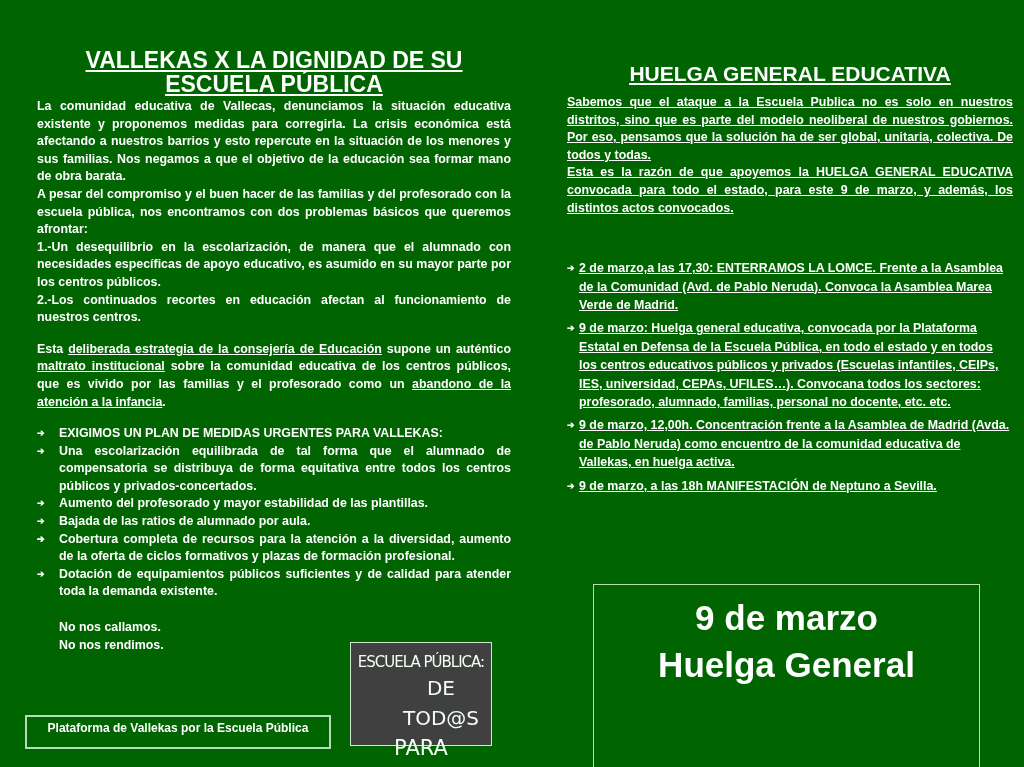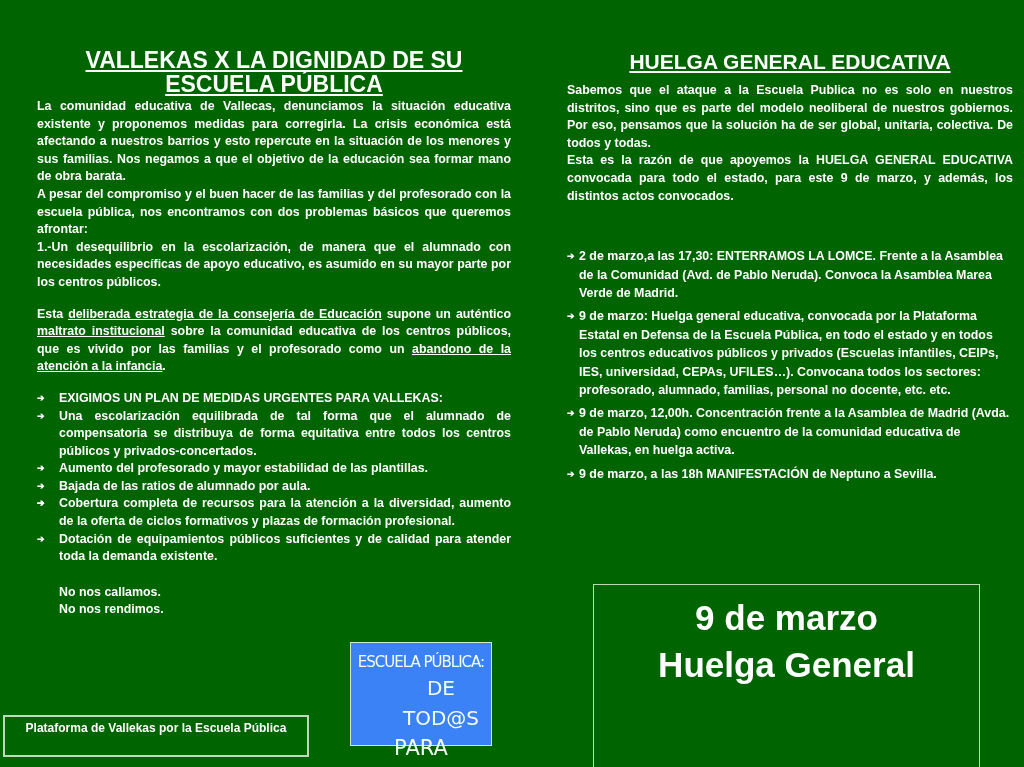--- a/index.html
+++ b/index.html
@@ -5,21 +5,21 @@
   html, body { margin: 0; padding: 0; }
   body {
     width: 1024px; height: 767px; overflow: hidden;
     background: #006400;
     color: #ffffff;
     font-family: "Liberation Sans", sans-serif;
     font-weight: bold;
     position: relative;
   }
   .col-left { position: absolute; left: 37px; top: 48px; width: 474px; }
-  .col-right { position: absolute; left: 567px; top: 50px; width: 446px; }
+  .col-right { position: absolute; left: 567px; top: 62px; width: 446px; text-decoration: underline; }
   .title-left {
     text-align: center; font-size: 23px; line-height: 24px;
     text-decoration: underline; margin: 0 0 2px 0;
   }
   .title-right {
     text-align: center; font-size: 21px; line-height: 24px;
     text-decoration: underline; margin: 0 0 8px 0;
   }
   p { margin: 0; font-size: 12.4px; line-height: 17.6px; text-align: justify; }
   .gap { height: 14px; }
@@ -27,27 +27,27 @@
   ul.demands { list-style: none; margin: 0; padding: 0; }
   ul.demands li {
     position: relative; padding-left: 22px; font-size: 12.4px;
     line-height: 17.6px; text-align: justify;
   }
   ul.demands li .bullet {
     position: absolute; left: 0; top: 0; font-size: 9px;
   }
   .closing { margin-top: 18px; padding-left: 22px; font-size: 12.4px; line-height: 17.6px; }
   .footer-box {
-    position: absolute; left: 3px; top: 715px; width: 306px; height: 42px;
+    position: absolute; left: 25px; top: 715px; width: 306px; height: 34px;
     border: 2px solid #b7dcb7; box-sizing: border-box;
     font-size: 12px; line-height: 23px; text-align: center;
   }
   .logo {
     position: absolute; left: 350px; top: 642px; width: 142px; height: 104px;
-    border: 1px solid #cfe8cf; background: #3b82f6; box-sizing: border-box;
+    border: 1px solid #cfe8cf; background: #404040; box-sizing: border-box;
     color: #f4fff4; font-family: "DejaVu Sans", sans-serif; font-weight: normal;
     text-align: center;
   }
   .logo .l1 { font-size: 15px; letter-spacing: -1px; margin-top: 8px; line-height: 22px; }
   .logo .l2 { font-size: 20px; line-height: 30px; padding-left: 40px; }
   .logo .l3 { font-size: 21px; line-height: 30px; }
   .events { list-style: none; margin: 42px 0 0 0; padding: 0; }
   .events li {
     position: relative; padding-left: 12px; font-size: 12.4px;
     line-height: 18.4px; margin-bottom: 5px; text-align: left;
@@ -60,20 +60,21 @@
   }
 </style>
 </head>
 <body>
 
 <div class="col-left">
   <h1 class="title-left">VALLEKAS X LA DIGNIDAD DE SU ESCUELA PÚBLICA</h1>
   <p>La comunidad educativa de Vallecas, denunciamos la situación educativa existente y proponemos medidas para corregirla. La crisis económica está afectando a nuestros barrios y esto repercute en la situación de los menores y sus familias. Nos negamos a que el objetivo de la educación sea formar mano de obra barata.</p>
   <p>A pesar del compromiso y el buen hacer de las familias y del profesorado con la escuela pública, nos encontramos con dos problemas básicos que queremos afrontar:</p>
   <p>1.-Un desequilibrio en la escolarización, de manera que el alumnado con necesidades específicas de apoyo educativo, es asumido en su mayor parte por los centros públicos.</p>
+  <p>2.-Los continuados recortes en educación afectan al funcionamiento de nuestros centros.</p>
   <div class="gap"></div>
   <p><span>Esta </span><u>deliberada estrategia de la consejería de Educación</u><span> supone un auténtico </span><u>maltrato institucional</u><span> sobre la comunidad educativa de los centros públicos, que es vivido por las familias y el profesorado como un </span><u>abandono de la atención a la infancia</u><span>.</span></p>
   <div class="gap"></div>
   <ul class="demands">
     <li><span class="bullet">➔</span><span>EXIGIMOS UN PLAN DE MEDIDAS URGENTES PARA VALLEKAS:</span></li>
     <li><span class="bullet">➔</span><span>Una escolarización equilibrada de tal forma que el alumnado de compensatoria se distribuya de forma equitativa entre todos los centros públicos y privados-concertados.</span></li>
     <li><span class="bullet">➔</span><span>Aumento del profesorado y mayor estabilidad de las plantillas.</span></li>
     <li><span class="bullet">➔</span><span>Bajada de las ratios de alumnado por aula.</span></li>
     <li><span class="bullet">➔</span></li>
     <li><span class="bullet">➔</span><span>Cobertura completa de recursos para la atención a la diversidad, aumento de la oferta de ciclos formativos y plazas de formación profesional.</span></li>

